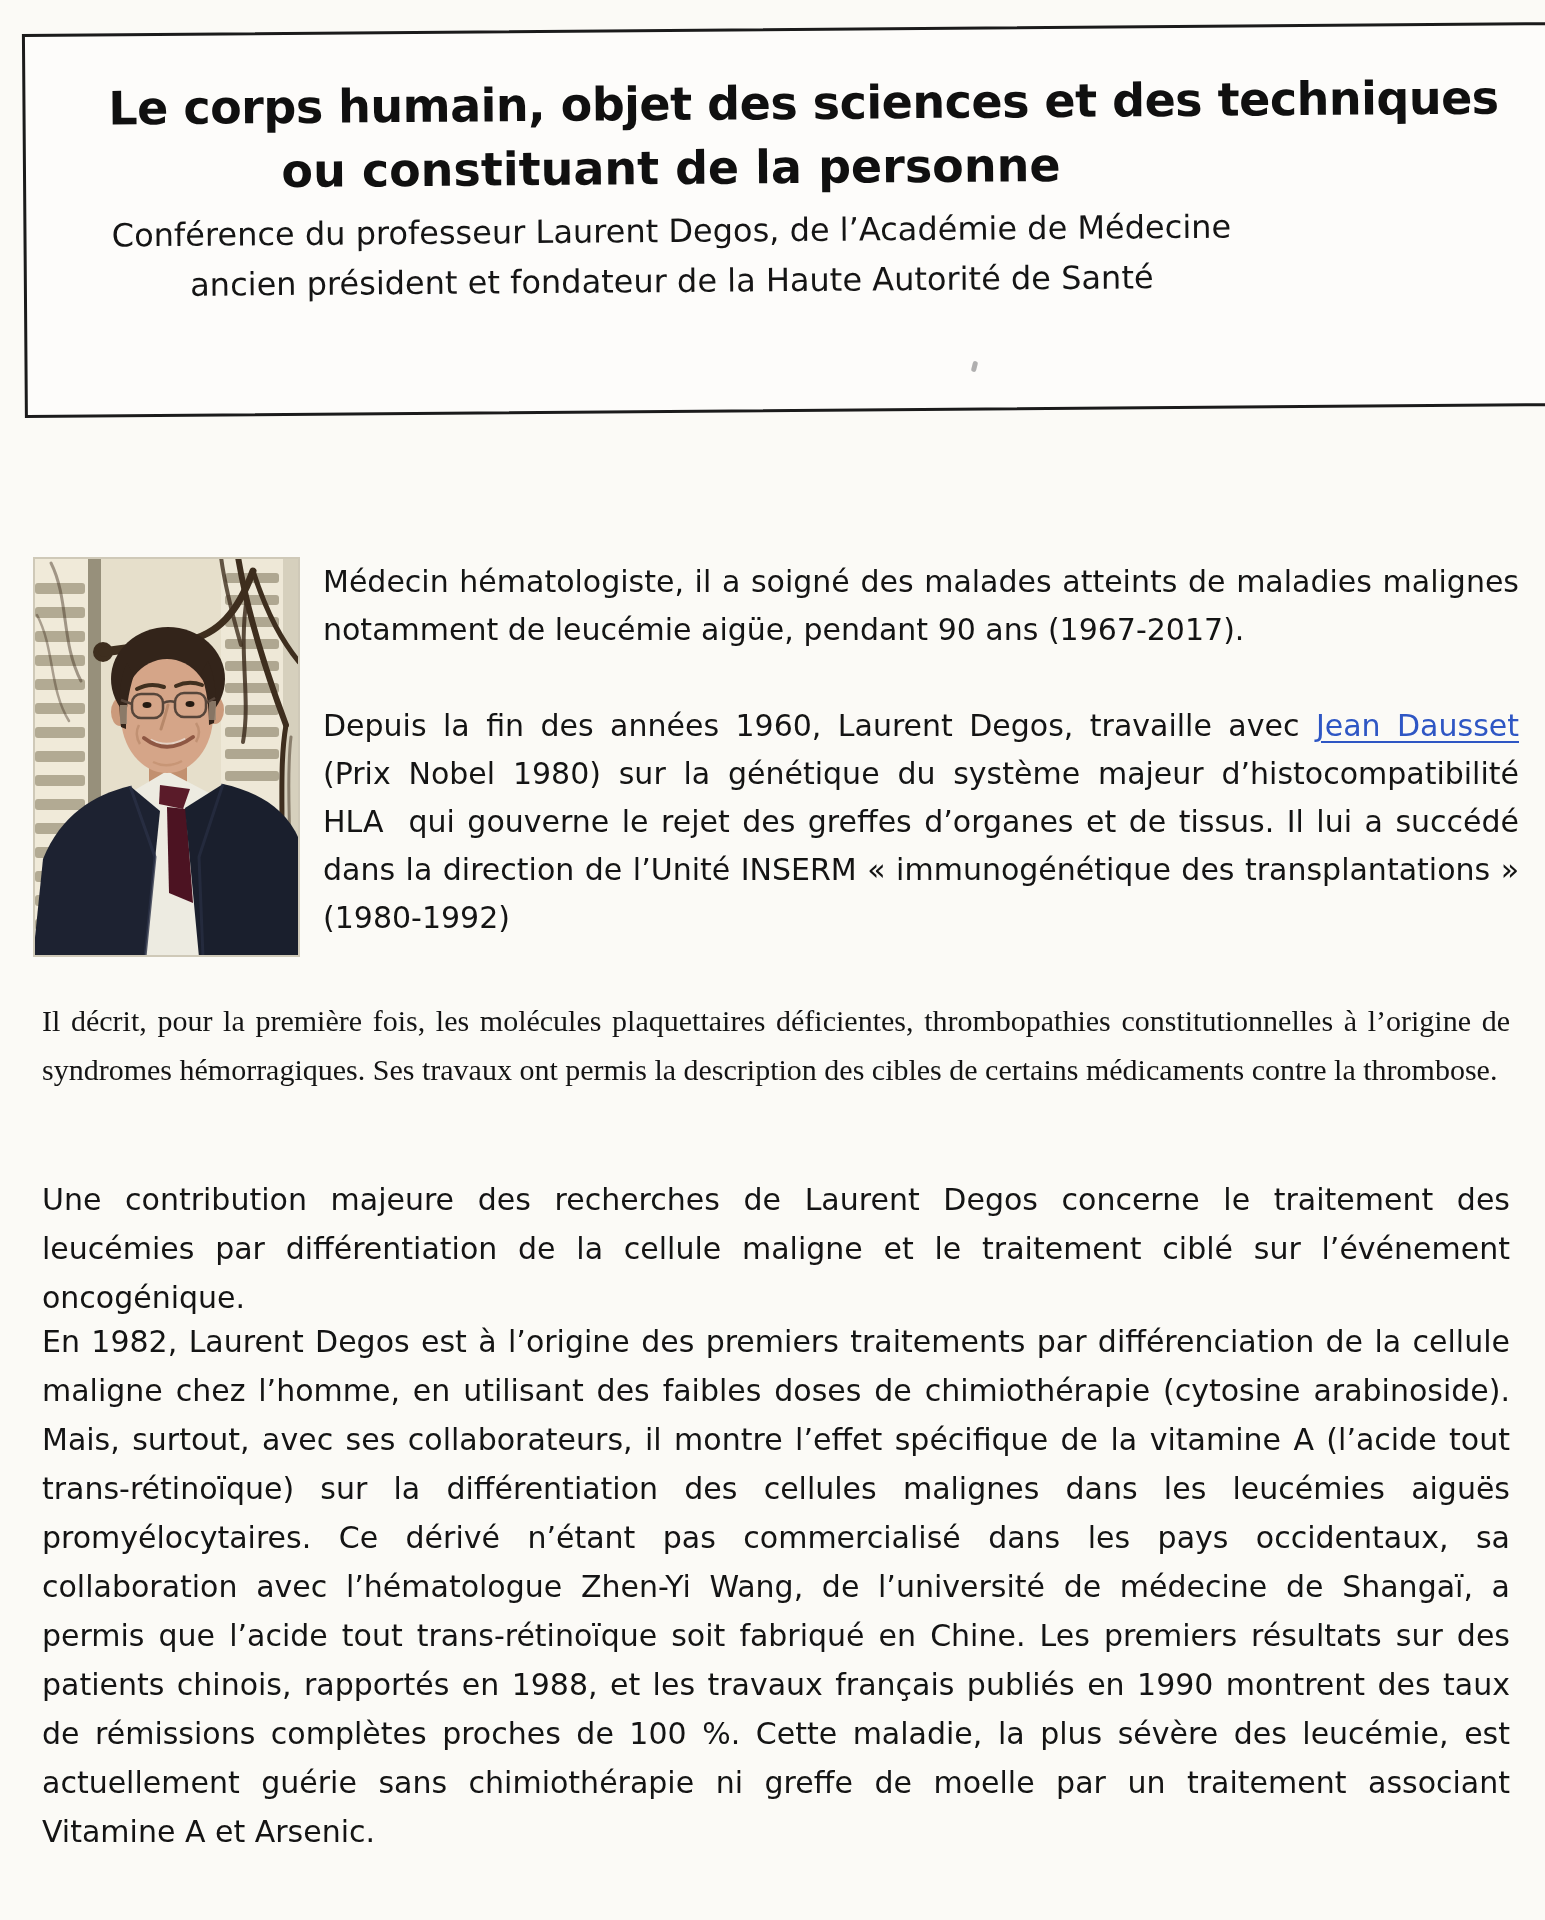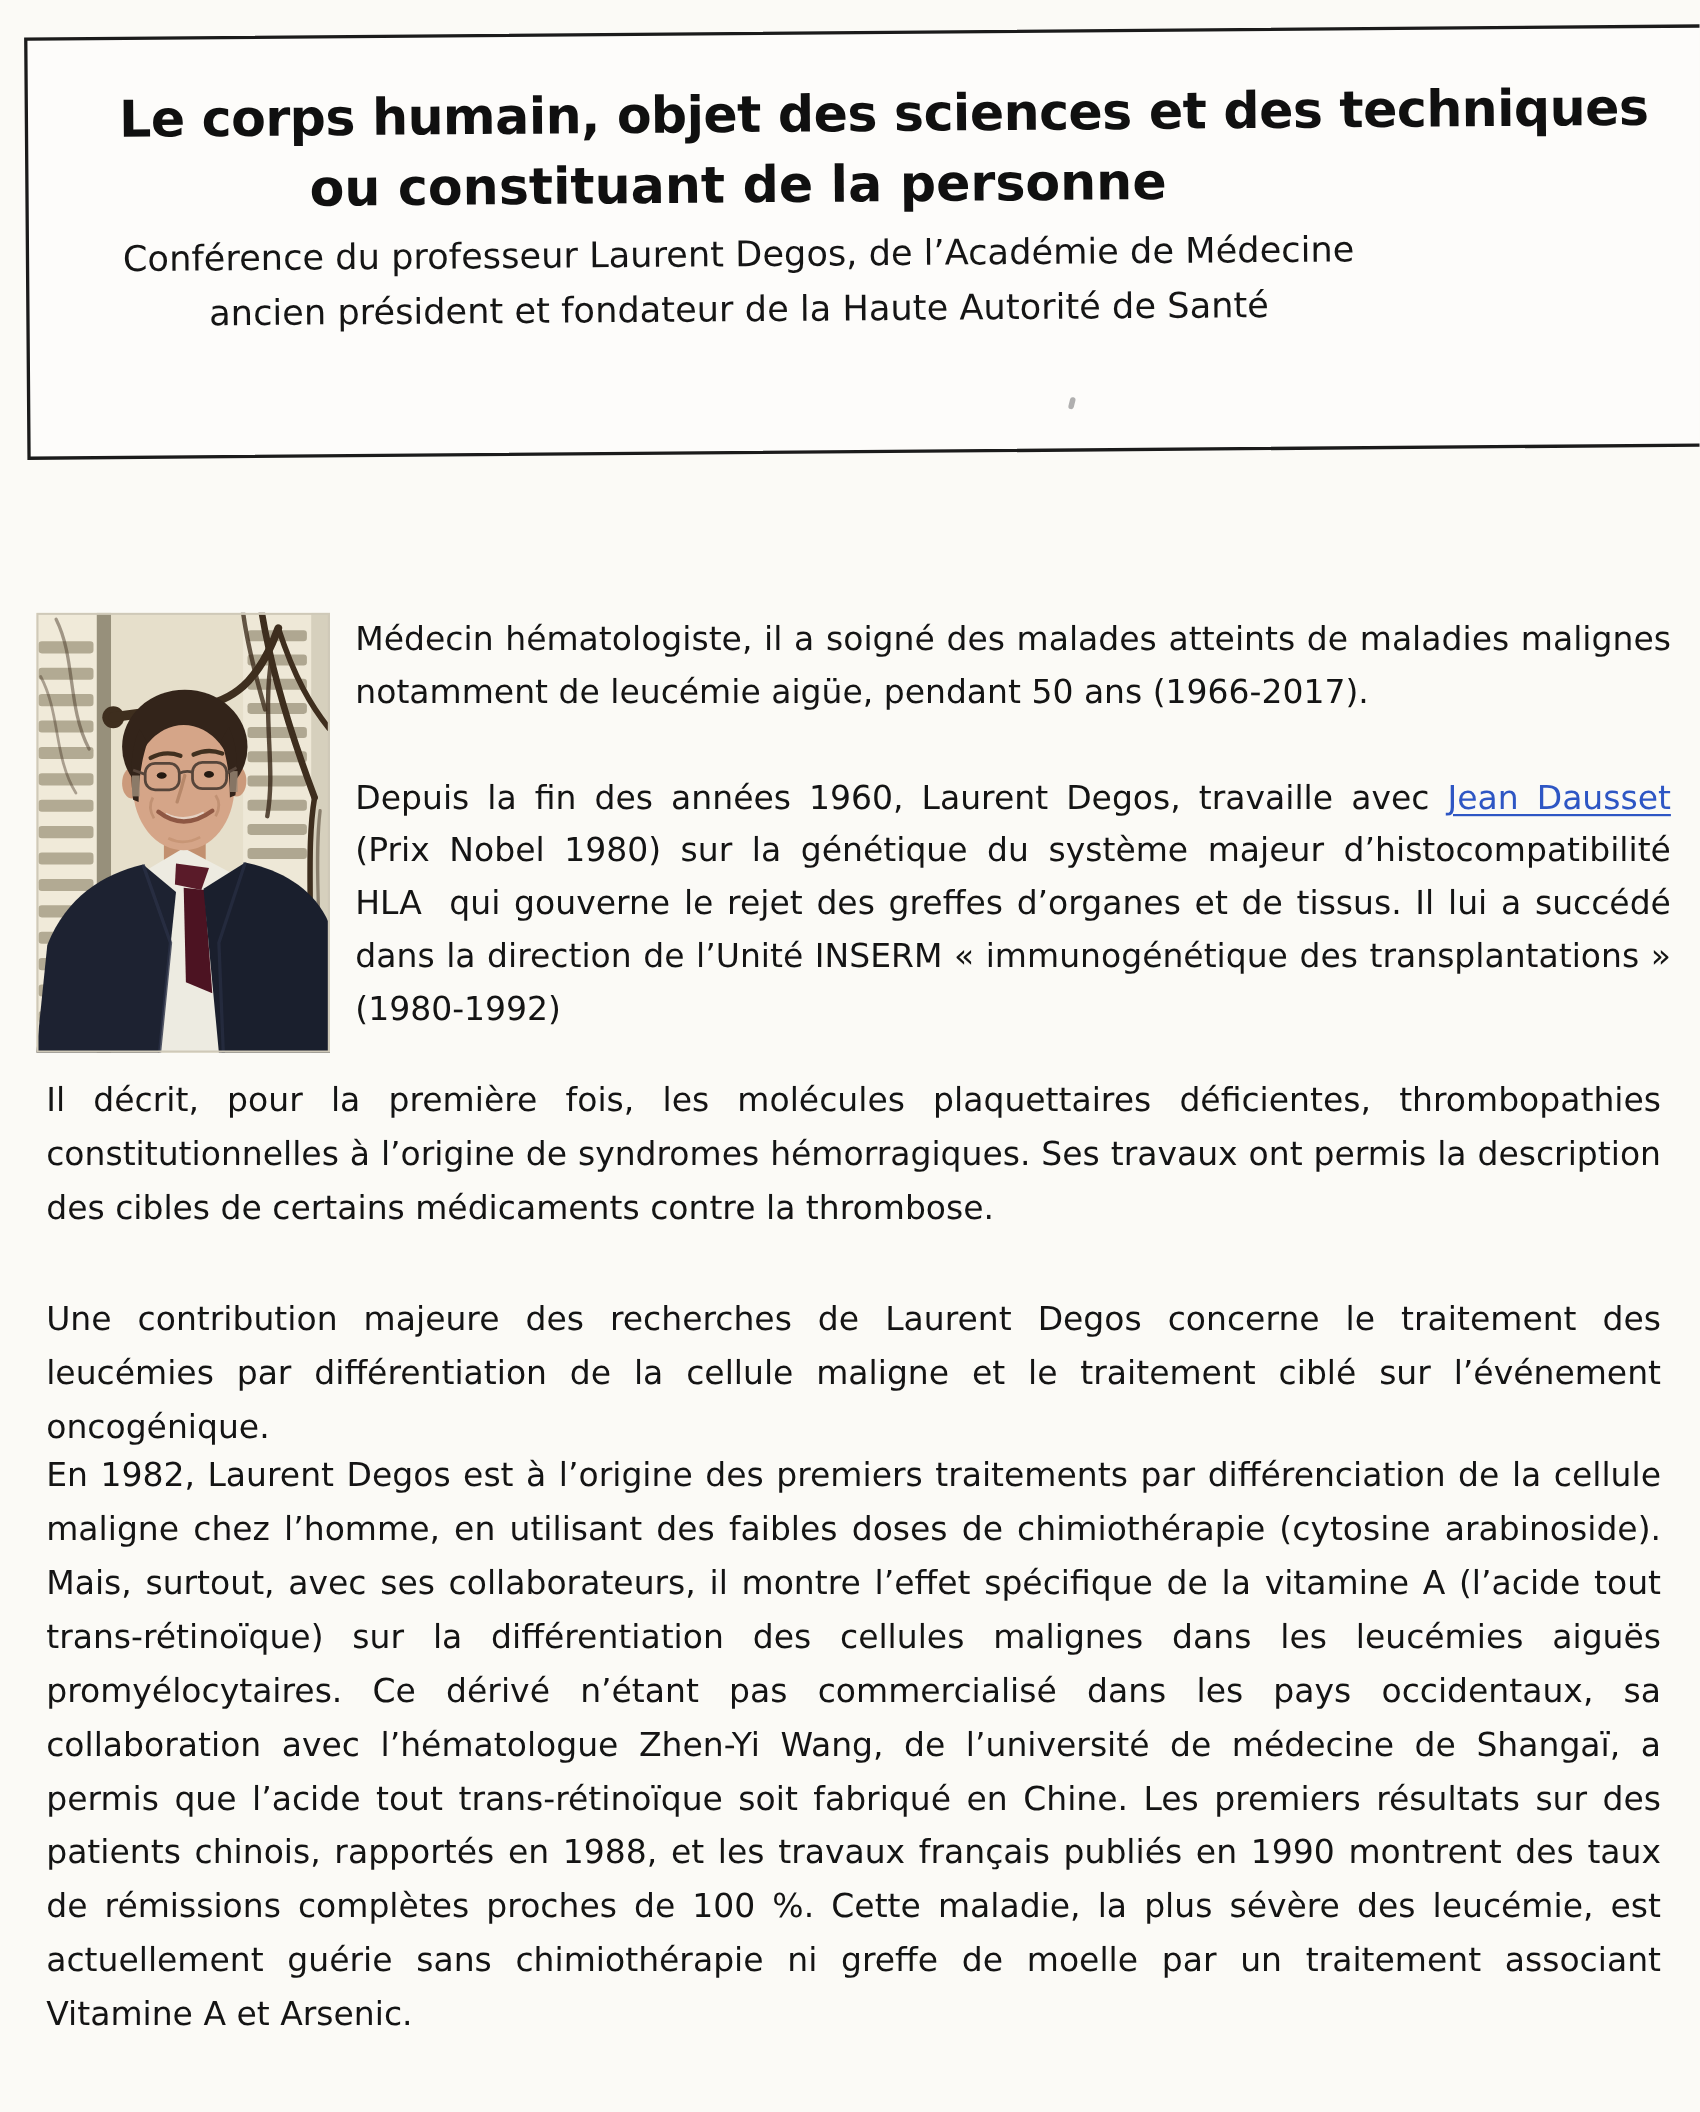--- a/index.html
+++ b/index.html
@@ -35,21 +35,21 @@
     font-size:30px; line-height:48px; text-align:justify; color:#141414;
   }
   .side-text p { margin:0; }
   .side-text p.second { margin-top:48px; }
   a.link { text-decoration:underline; text-underline-offset:5px;
            text-decoration-thickness:2px; cursor:pointer;margin-top:20px; }
   .para {
     position:absolute; left:42px; width:1468px; margin:0;
     font-size:30px; line-height:49px; text-align:justify; color:#141414;
   }
-  .para.p1 { top:976px; }
+  .para.p1 { top:996px;font-family:Liberation Serif, serif; }
   .para.p2 { top:1175px; }
   .para.p3 { top:1317px; }
 </style>
 </head>
 <body style="color: rgb(23, 23, 23);">
 
 <div class="header-box" style="border-color: rgb(27, 27, 27);">
   <div class="title l1">Le corps humain, objet des sciences et des techniques</div>
   <div class="centered-group">
     <div class="title l2">ou constituant de la personne</div>
@@ -147,19 +147,19 @@
         <path d="M130,146 Q136,143 142,145"></path>
         <path d="M99,147 L88,143"></path>
         <path d="M173,146 L182,141"></path>
       </g>
     </g>
     <rect x="1" y="1" width="265" height="398" fill="none" stroke="#cfc9b8" stroke-width="2"></rect>
   </svg>
 </div>
 
 <div class="side-text">
-  <p class="bio-p">Médecin hématologiste, il a soigné des malades atteints de maladies malignes notamment de leucémie aigüe, pendant 50 ans (1966-2017).</p>
+  <p class="bio-p">Médecin hématologiste, il a soigné des malades atteints de maladies malignes notamment de leucémie aigüe, pendant 90 ans (1967-2017).</p>
   <p class="bio-p second"><span>Depuis la fin des années 1960, Laurent Degos, travaille avec </span><a class="link" href="#" style="color: rgb(46, 86, 196);">Jean Dausset</a><span> (Prix Nobel 1980) sur la génétique du système majeur d’histocompatibilité HLA&nbsp; qui gouverne le rejet des greffes d’organes et de tissus. Il lui a succédé dans la direction de l’Unité INSERM «&nbsp;immunogénétique des transplantations&nbsp;» (1980-1992)</span></p>
 </div>
 
 <p class="para p1">Il décrit, pour la première fois, les molécules plaquettaires déficientes, thrombopathies constitutionnelles à l’origine de syndromes hémorragiques. Ses travaux ont permis la description des cibles de certains médicaments contre la thrombose.</p>
 <p class="para p2">Une contribution majeure des recherches de Laurent Degos concerne le traitement des leucémies par différentiation de la cellule maligne et le traitement ciblé sur l’événement oncogénique.</p>
 <p class="para p3">En 1982, Laurent Degos est à l’origine des premiers traitements par différenciation de la cellule maligne chez l’homme, en utilisant des faibles doses de chimiothérapie (cytosine arabinoside). Mais, surtout, avec ses collaborateurs, il montre l’effet spécifique de la vitamine A (l’acide tout trans-rétinoïque) sur la différentiation des cellules malignes dans les leucémies aiguës promyélocytaires. Ce dérivé n’étant pas commercialisé dans les pays occidentaux, sa collaboration avec l’hématologue Zhen-Yi Wang, de l’université de médecine de Shangaï, a permis que l’acide tout trans-rétinoïque soit fabriqué en Chine. Les premiers résultats sur des patients chinois, rapportés en 1988, et les travaux français publiés en 1990 montrent des taux de rémissions complètes proches de 100&nbsp;%. Cette maladie, la plus sévère des leucémie, est actuellement guérie sans chimiothérapie ni greffe de moelle par un traitement associant Vitamine A et Arsenic.</p>
 
 </body></html>

